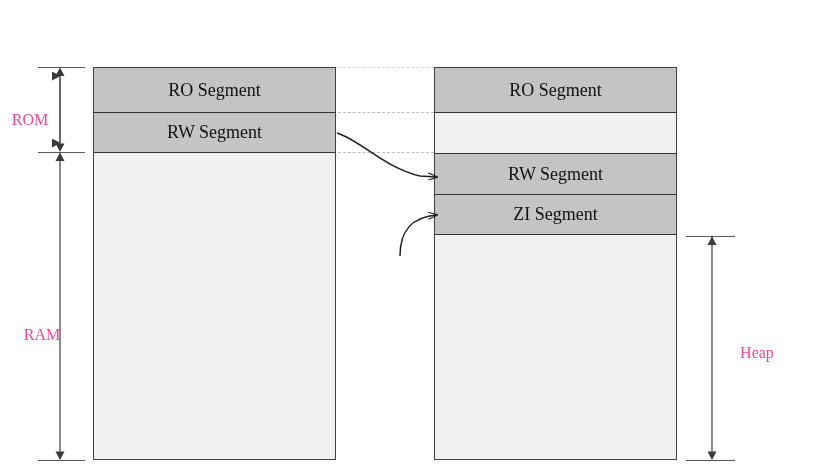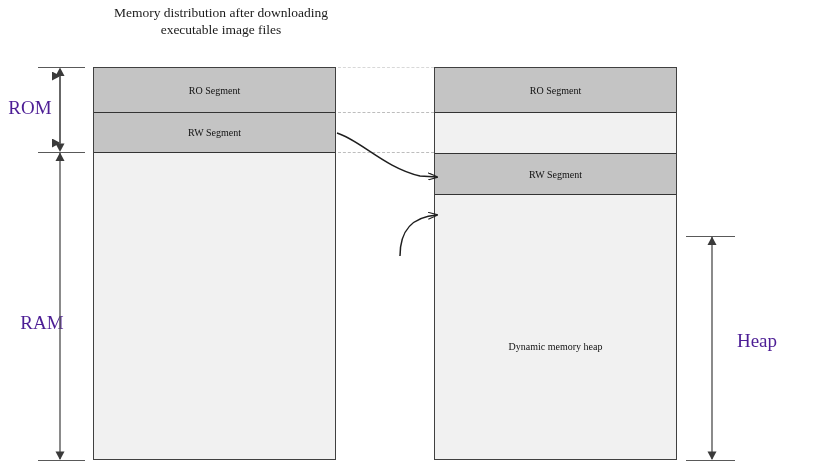--- a/index.html
+++ b/index.html
@@ -37,21 +37,21 @@
   #col-right { left: 434px; top: 67px; width: 243px; height: 393px; }
 
   .seg {
     position: absolute;
     left: 0;
     right: 0;
     box-sizing: border-box;
     display: flex;
     align-items: center;
     justify-content: center;
-    font-size: 10px;
+    font-size: 18px;
     color: #111111;
   }
   .seg.filled {
     background: #c4c4c4;
     border-bottom: 1.5px solid #333333;
   }
   .seg.plain {
     background: #f1f1f1;
     border-bottom: 1.5px solid #333333;
   }
@@ -60,24 +60,25 @@
   }
 
   
   .tick {
     position: absolute;
     height: 0;
     border-top: 1.6px solid #595959;
   }
   .measure-label {
     position: absolute;
-    font-size: 19px;
+    font-size: 16px;
     text-align: center;
-    color: #4c1d95;
+    color: #ec4899;
     line-height: 16px;
+    margin-top: 12px;
   }
 
   
   .guide {
     position: absolute;
     height: 0;
     border-top: 1px dashed #bdbdbd;
   }
   .guide.light { border-top: 1px dashed #d8d8d8; }
 
@@ -86,37 +87,36 @@
     left: 0; top: 0;
     width: 829px; height: 464px;
     pointer-events: none;
   }
 </style>
 </head>
 <body>
 
 <div id="canvas">
 
-  <div class="title" id="title-left">Memory distribution after downloading executable image files</div>
 
   <div class="guide light" style="left:338px; top:67px;  width:96px;"></div>
   <div class="guide" style="left:338px; top:112px; width:96px;"></div>
   <div class="guide" style="left:338px; top:152px; width:96px;"></div>
 
   <div class="col" id="col-left">
     <div class="seg filled" style="top:0px; height:45px;">RO Segment</div>
     <div class="seg filled" style="top:45px; height:40px;">RW Segment</div>
     <div class="seg open" style="top:85px; height:305px;"></div>
   </div>
 
   <div class="col" id="col-right">
     <div class="seg filled" style="top:0px; height:45px;">RO Segment</div>
     <div class="seg plain" style="top:45px; height:41px;"></div>
     <div class="seg filled" style="top:86px; height:41px;">RW Segment</div>
-    <div class="seg open" style="top:167px; height:223px;">Dynamic memory heap</div>
+    <div class="seg filled" style="top:127px; height:40px;">ZI Segment</div>
   </div>
 
   <div class="tick" style="left:38px; top:67px;  width:47px;"></div>
   <div class="tick" style="left:38px; top:152px; width:47px;"></div>
   <div class="tick" style="left:38px; top:460px; width:47px;"></div>
 
   <div class="measure-label" style="left:4px; top:100px; width:52px;">ROM</div>
   <div class="measure-label" style="left:16px; top:315px; width:52px;">RAM</div>
 
   <div class="tick" style="left:686px; top:236px; width:49px;"></div>

